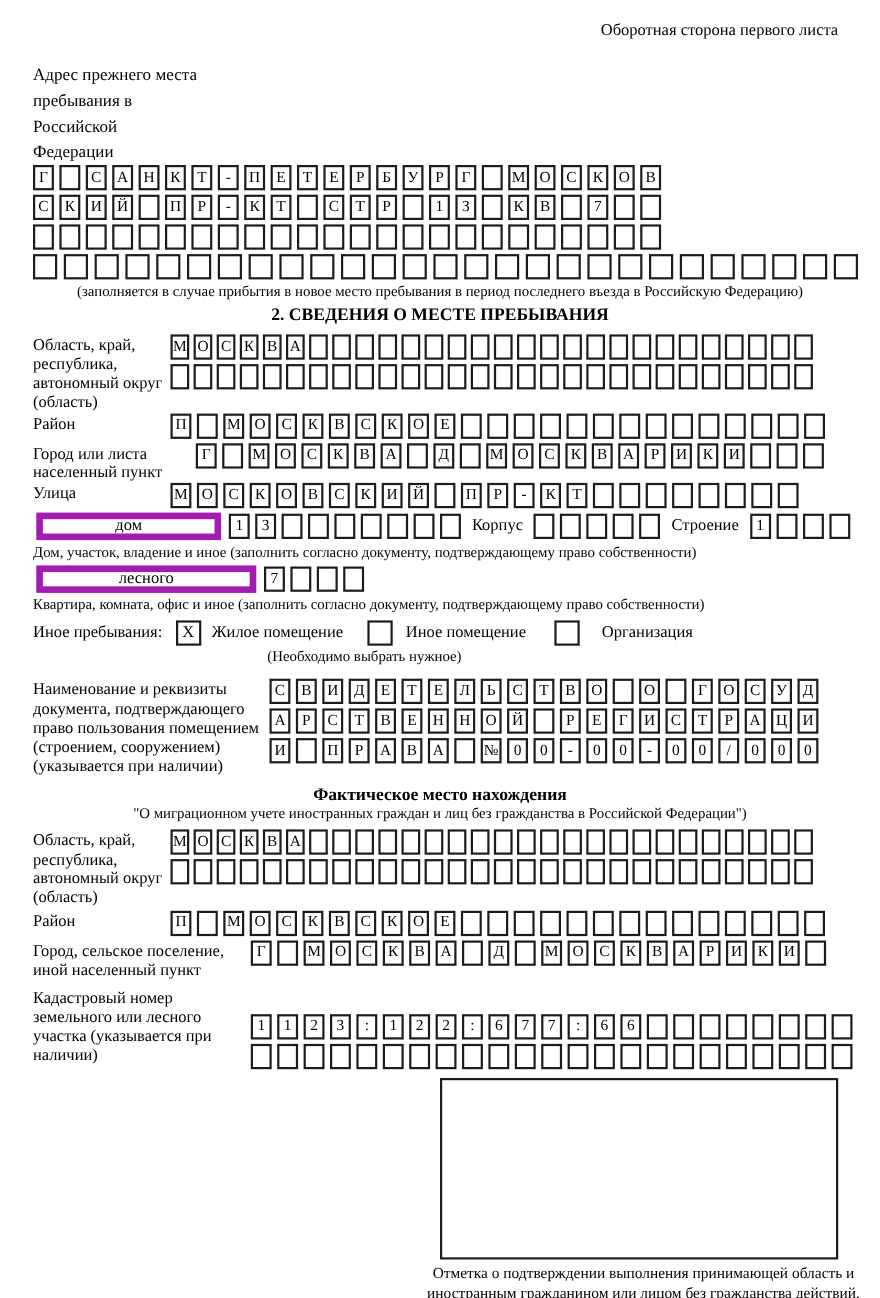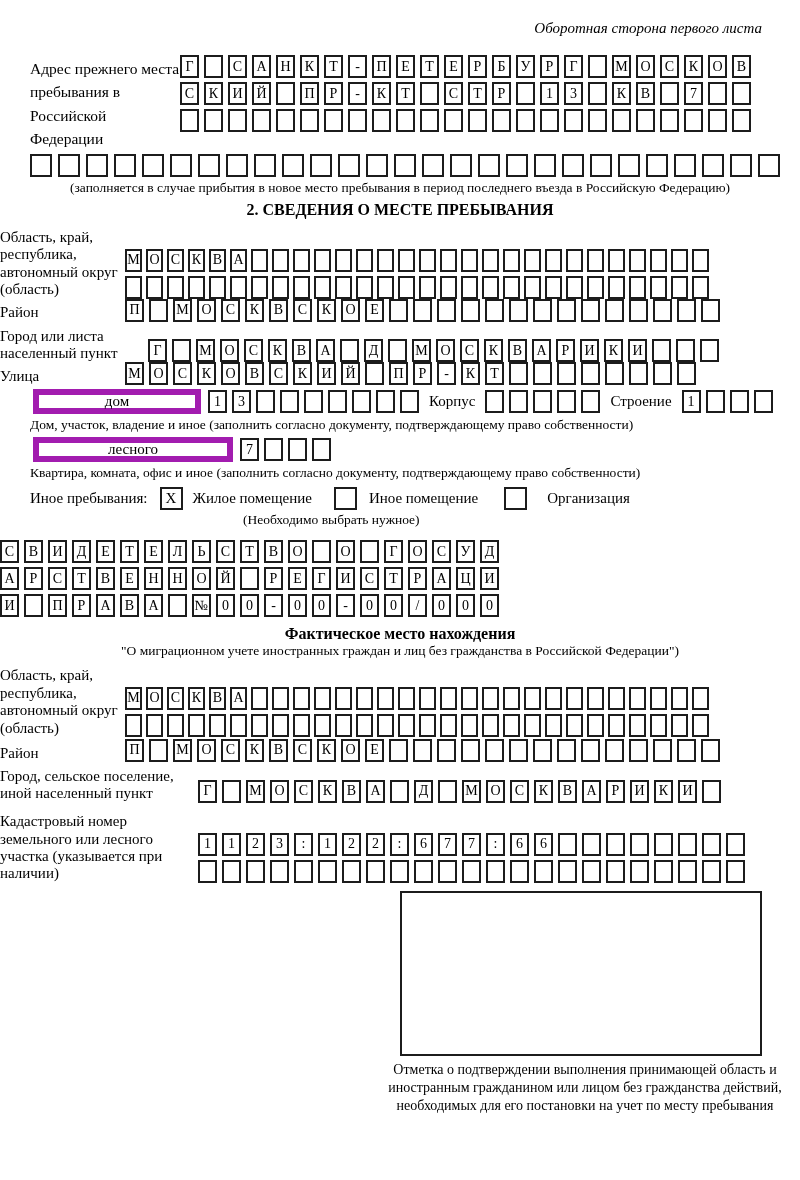--- a/index.html
+++ b/index.html
@@ -1,40 +1,40 @@
 <!DOCTYPE html>
 <html><head>
 <meta charset="utf-8">
 <style>
   html,body { margin:0; padding:0; background:#ffffff; }
   .page {
     width:800px; height:1180px; overflow:hidden; position:relative;
     background:#ffffff; color:#000;
     font-family:"Liberation Serif","DejaVu Serif",serif;
   }
-  .hdr-note { text-align:right; padding:20px 38px 0 0; font-size:15px;font-style:italic; }
+  .hdr-note { text-align:right; padding:20px 38px 0 0; font-size:15px; }
 
   .cells { display:flex; gap:5px; }
   .cell {
     box-sizing:border-box; width:19px; height:23px; border:2px solid #1c1c1c;
     display:flex; align-items:center; justify-content:center;
     font-size:14px; background:#fff; flex-shrink:0;
   }
   .cells.sm { gap:4px; } .cells.sm .cell { width:17px; }
   .cells.lg { gap:6px; } .cells.lg .cell { width:22px; }
   .rows { display:flex; flex-direction:column; gap:4px; }
 
-  .prev { display:flex; margin:18px 0 0 30px; align-items:flex-start; }
+  .prev { display:flex; margin:18px 0 0 30px; align-items:flex-start;flex-direction:column; }
   .prev .lbl { width:150px; flex-shrink:0; font-size:15.5px; line-height:1.5; padding-top:2px; }
   .fullrow { margin:4px 0 0 30px; }
   .caption { text-align:center; font-size:13.5px; margin-top:3px; }
 
   .sec-title { text-align:center; font-weight:bold; font-size:16px; margin-top:5px; }
 
-  .field { display:flex; align-items:flex-end; }
+  .field { display:flex; align-items:flex-start; margin-left:30px; }
   .field .lbl { width:125px; flex-shrink:0; font-size:15px; line-height:1.16; padding-top:2px; }
   .field.city-f .lbl { width:148px; }
   .field.doc-f .lbl { width:215px; }
   .field.fcity-f .lbl { width:198px; }
   .field.cad-f .lbl { width:198px; }
   .field.cad-f .rows { margin-top:24px; }
 
   .house-row { display:flex; align-items:center; margin:4px 0 0 33px; gap:7px; font-size:15px; }
   .box-label {
     box-sizing:border-box; border:6px solid #a21caf; height:25px;
@@ -392,20 +392,21 @@
     <span class="chk b">X</span>
     <span class="t1">Жилое помещение</span>
     <span class="chk b" style="margin-left:22px;"></span>
     <span class="t2">Иное помещение</span>
     <span class="chk b" style="margin-left:26px;"></span>
     <span class="t2" style="margin-left:20px;">Организация</span>
   </div>
   <div class="stay-note">(Необходимо выбрать нужное)</div>
 
   <div class="field doc-f mt12">
+    <div class="lbl">Наименование и реквизиты документа, подтверждающего право пользования помещением (строением, сооружением) (указывается при наличии)</div>
     <div class="rows">
       <div class="cells">
           <div class="cell">С</div>
           <div class="cell">В</div>
           <div class="cell">И</div>
           <div class="cell">Д</div>
           <div class="cell">Е</div>
           <div class="cell">Т</div>
           <div class="cell">Е</div>
           <div class="cell">Л</div>

